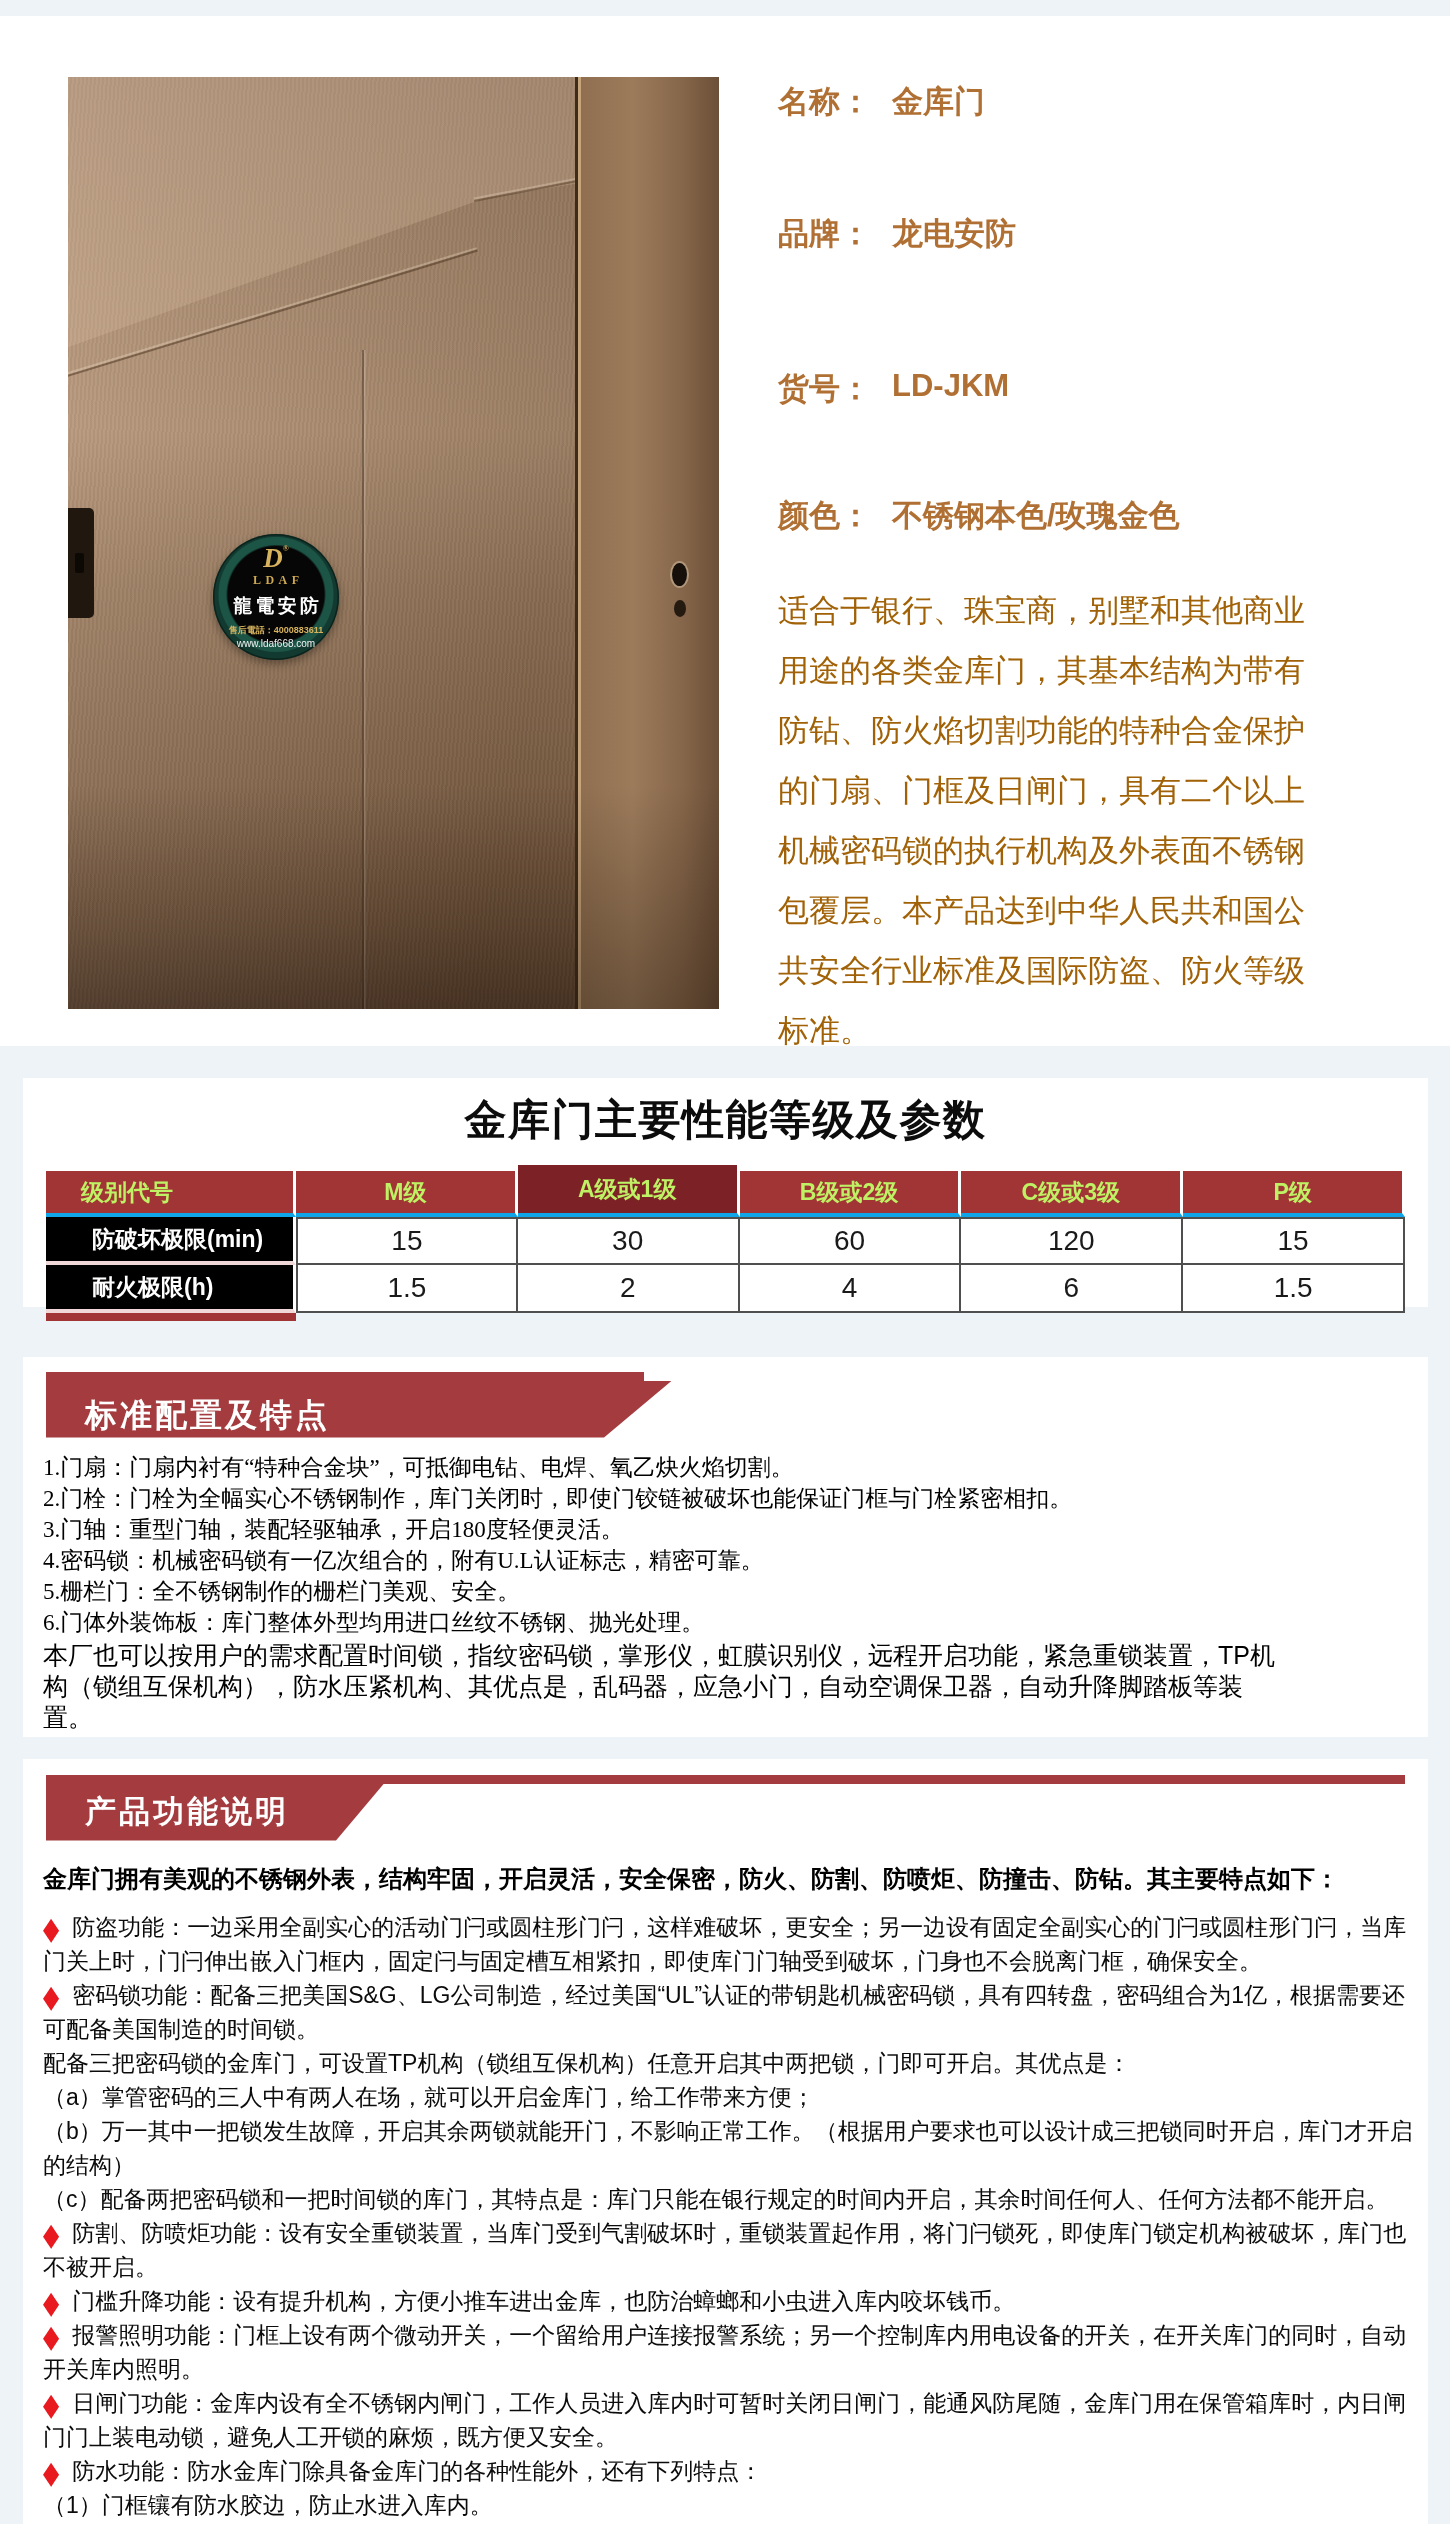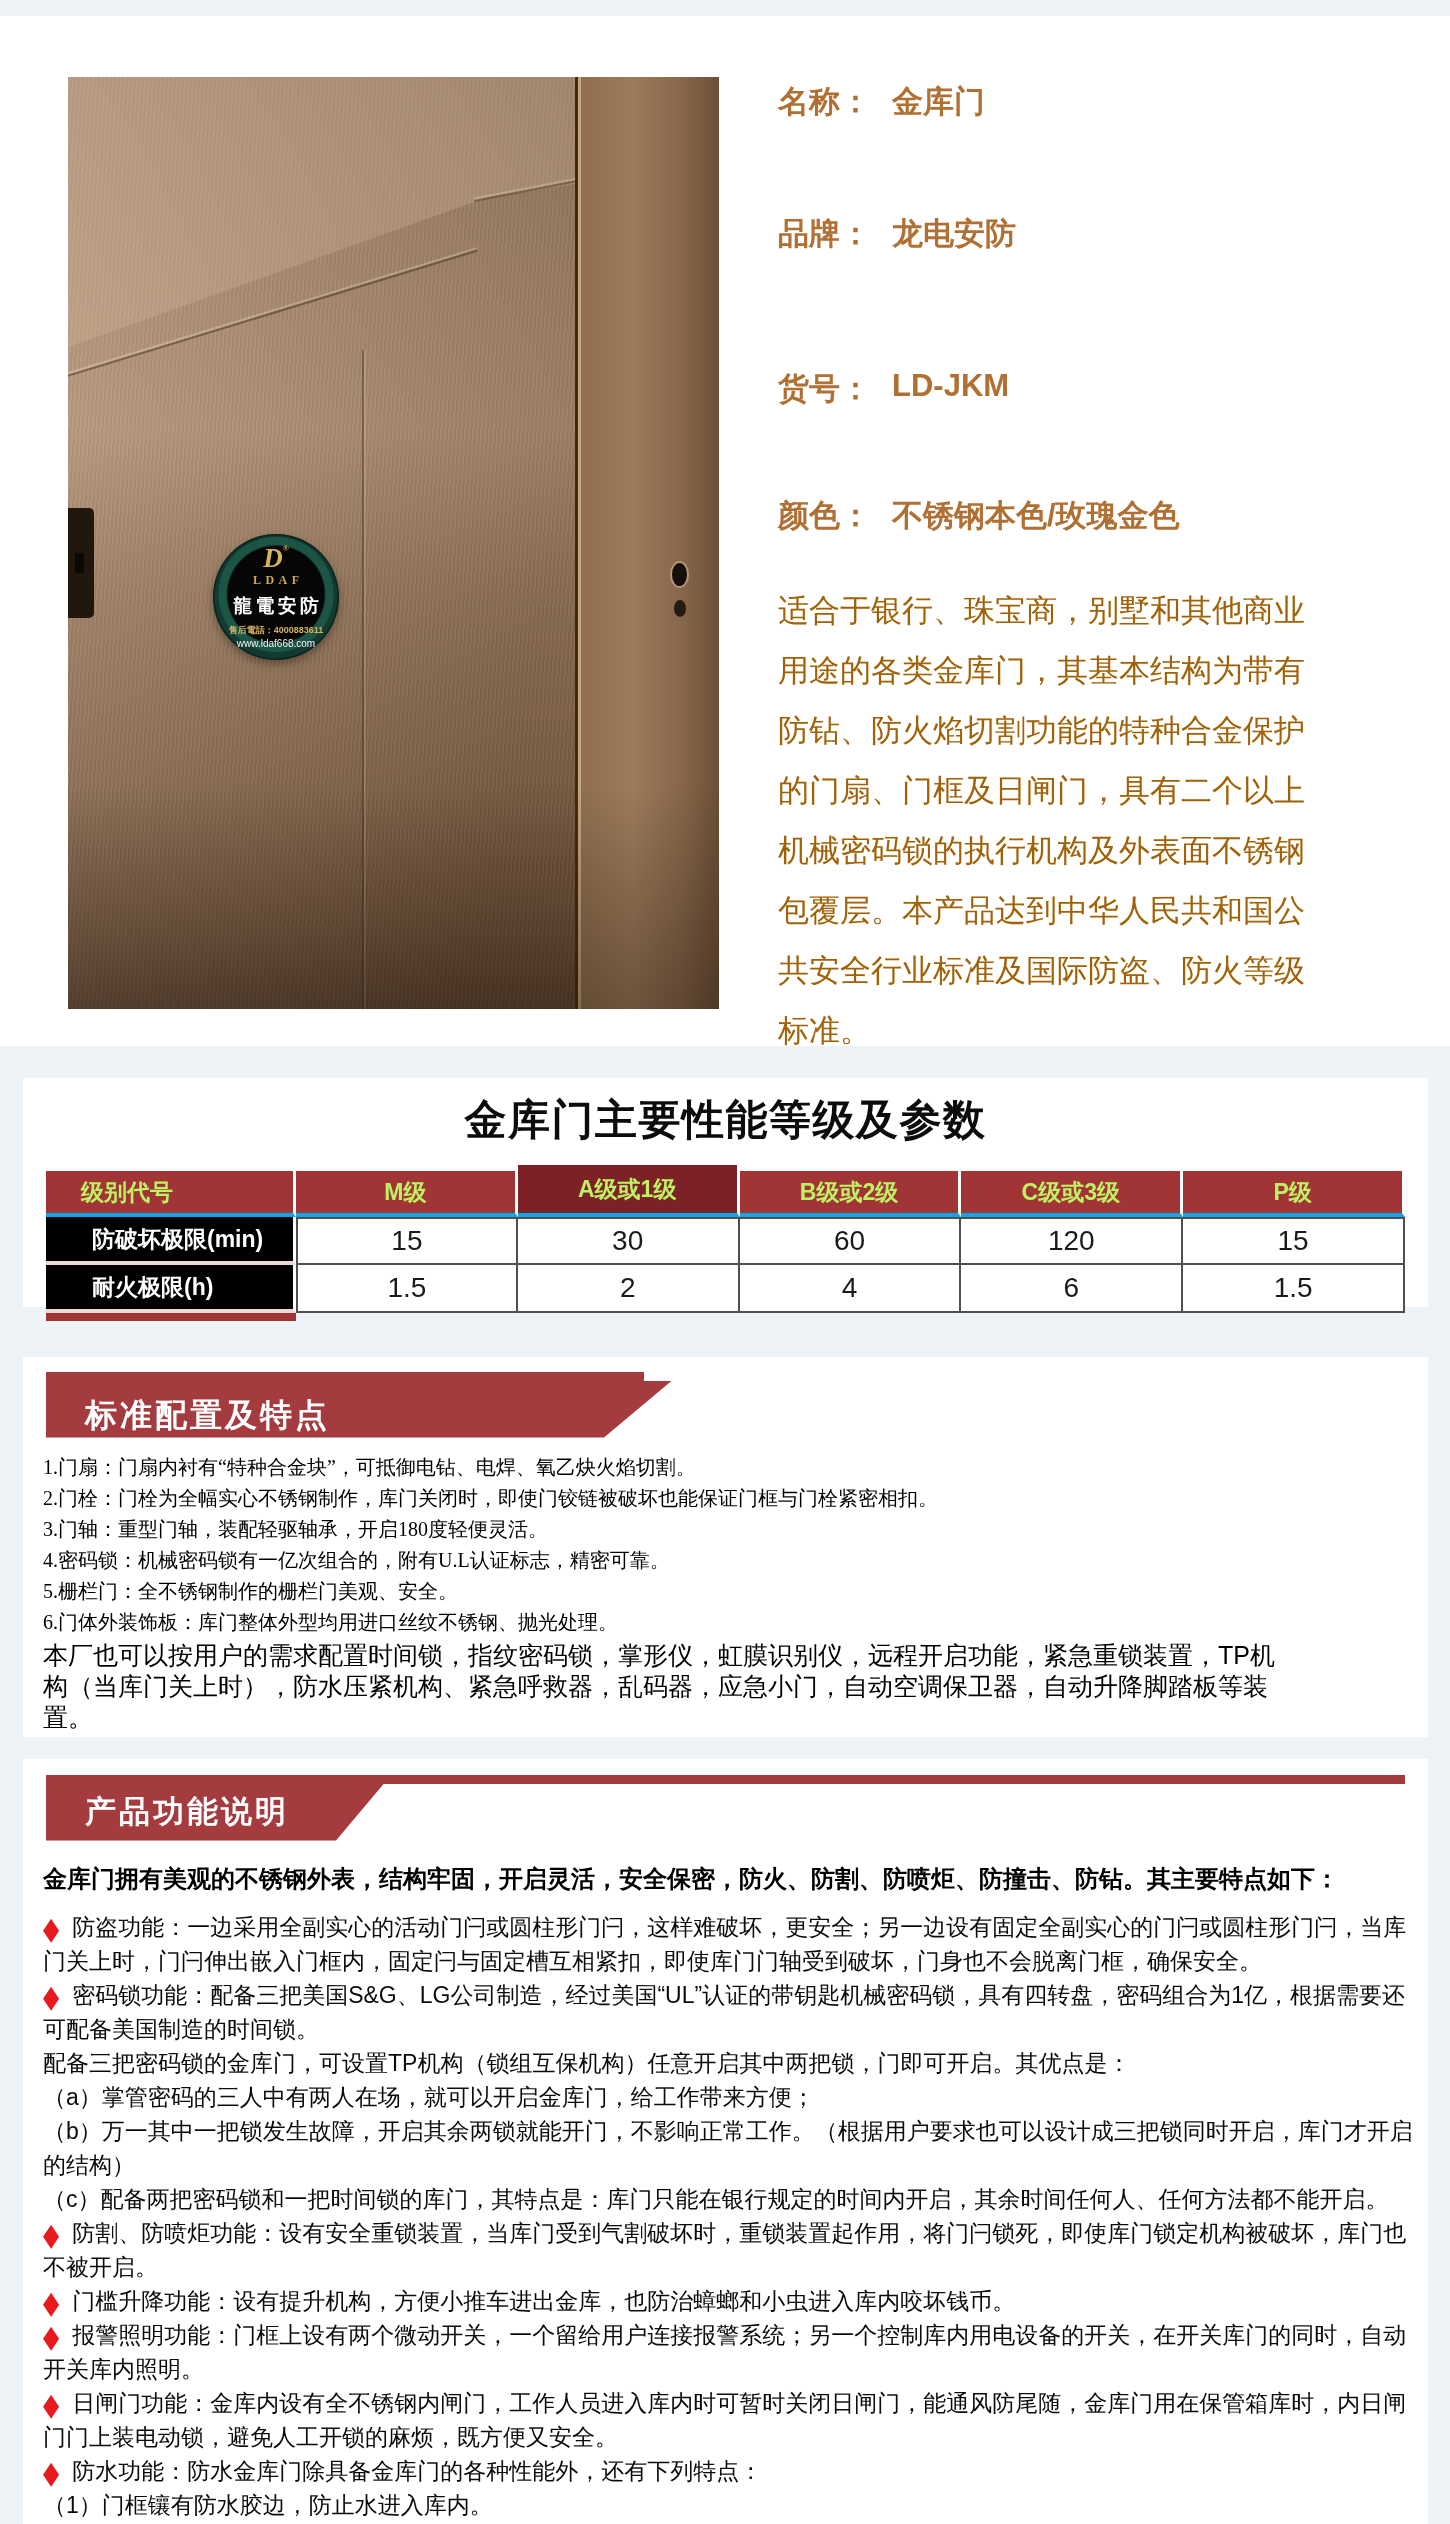--- a/index.html
+++ b/index.html
@@ -71,21 +71,21 @@
   .banner{position:absolute;left:23px;}
   .banner-bar{height:8.6px;background:#a43b3e;}
   .banner-main{height:57px;background:#a43b3e;display:flex;align-items:center;padding-left:39px;
     color:#fff;font-weight:bold;letter-spacing:3px;}
   
   .config-card{top:1357px;height:380px;}
   .config-banner{top:15px;}
   .config-banner .banner-bar{width:598px;}
   .config-banner .banner-main{width:587px;clip-path:polygon(0 0,100% 0,calc(100% - 68px) 100%,0 100%);font-size:32px;align-items:flex-end;}
   .config-list{position:absolute;left:20px;top:95px;width:1363px;margin:0;
-    font-family:"Liberation Serif","DejaVu Serif",serif;font-size:20px;line-height:31px;color:#000;}
+    font-family:"Liberation Serif","DejaVu Serif",serif;font-size:23px;line-height:31px;color:#000;}
   .config-list p{margin:0;}
   .config-note{position:absolute;left:20px;top:283px;width:1232px;margin:0;font-size:25px;line-height:31px;color:#000;}
   
   .features-card{top:1759px;height:909px;}
   .features-banner{top:16px;}
   .features-banner .banner-bar{width:1359px;}
   .features-banner .banner-main{width:299px;clip-path:polygon(0 0,100% 0,calc(100% - 48px) 100%,0 100%);font-size:31px;}
   .features-intro{position:absolute;left:20px;top:104px;width:1379px;margin:0;font-size:24px;font-weight:bold;color:#000;}
   .feature-list{position:absolute;left:20px;top:151px;width:1379px;}
   .feature-list p{margin:0;font-size:23px;line-height:34px;color:#0b0b0b;}
@@ -183,21 +183,21 @@
       <p class="f1">2.门栓：门栓为全幅实心不锈钢制作，库门关闭时，即使门铰链被破坏也能保证门框与门栓紧密相扣。</p>
 
       <p class="f2">3.门轴：重型门轴，装配轻驱轴承，开启180度轻便灵活。</p>
 
       <p class="f3">4.密码锁：机械密码锁有一亿次组合的，附有U.L认证标志，精密可靠。</p>
 
       <p class="f4">5.栅栏门：全不锈钢制作的栅栏门美观、安全。</p>
 
       <p class="f5">6.门体外装饰板：库门整体外型均用进口丝纹不锈钢、抛光处理。</p>
     </div>
-  <p class="config-note">本厂也可以按用户的需求配置时间锁，指纹密码锁，掌形仪，虹膜识别仪，远程开启功能，紧急重锁装置，TP机构（当库门关上时），防水压紧机构、紧急呼救器，乱码器，应急小门，自动空调保卫器，自动升降脚踏板等装置。</p>
+  <p class="config-note">本厂也可以按用户的需求配置时间锁，指纹密码锁，掌形仪，虹膜识别仪，远程开启功能，紧急重锁装置，TP机构（锁组互保机构），防水压紧机构、其优点是，乱码器，应急小门，自动空调保卫器，自动升降脚踏板等装置。</p>
 </section>
 
 <section class="card features-card">
   <div class="banner features-banner">
     <div class="banner-bar"></div>
     <div class="banner-main">
       <span>产品功能说明</span>
     </div>
   </div>
   <p class="features-intro">金库门拥有美观的不锈钢外表，结构牢固，开启灵活，安全保密，防火、防割、防喷炬、防撞击、防钻。其主要特点如下：</p>

